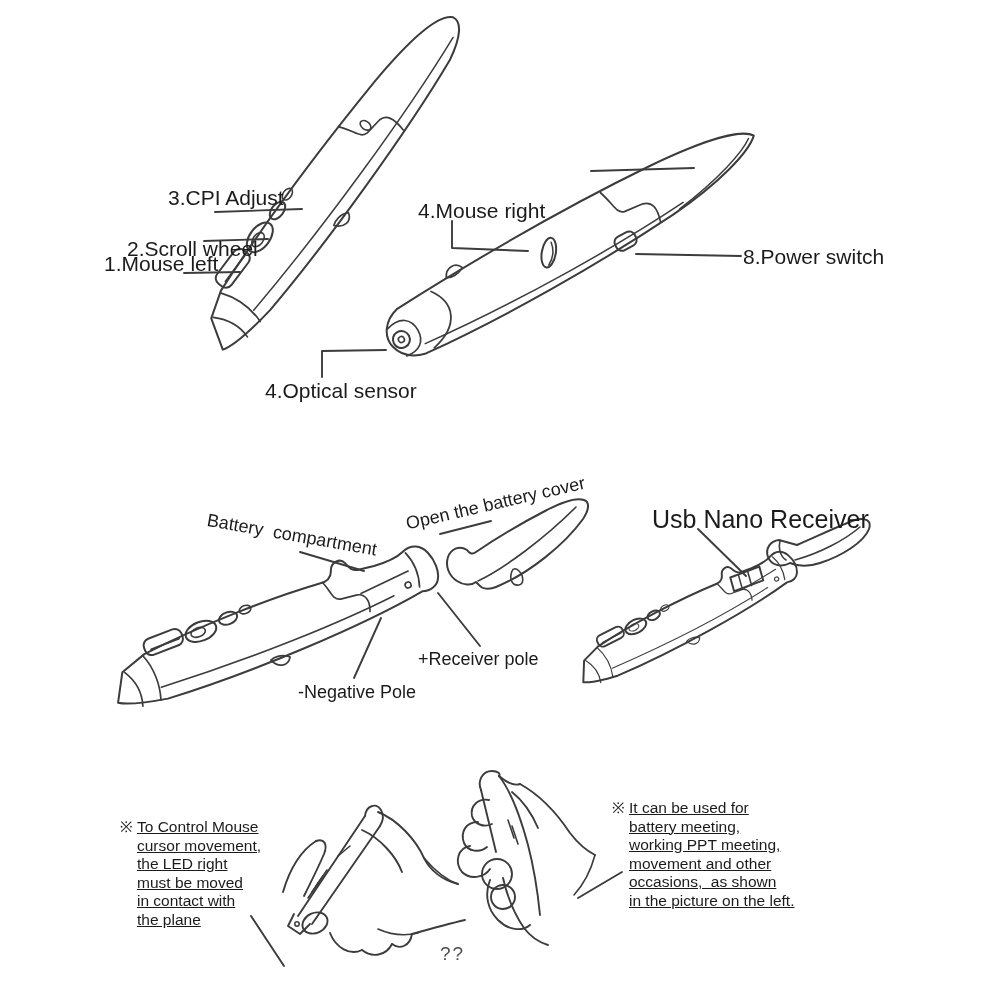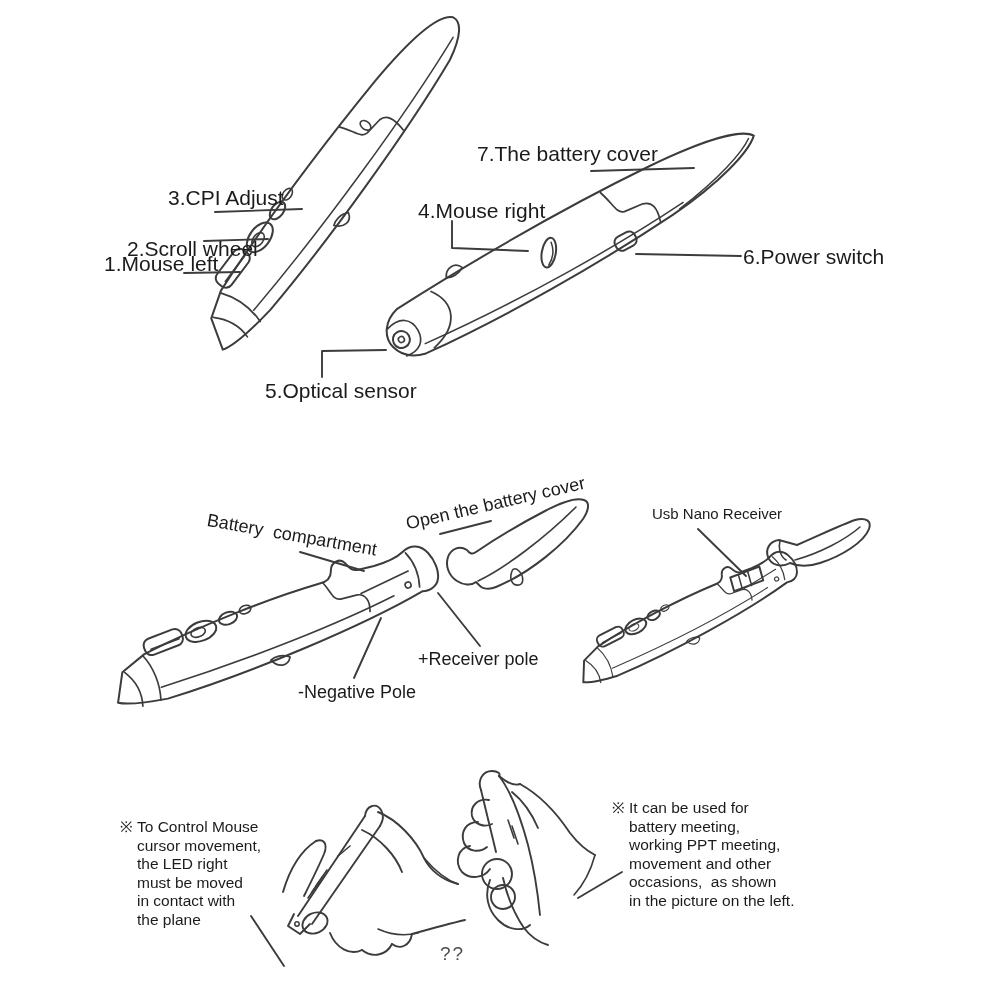--- a/index.html
+++ b/index.html
@@ -2,26 +2,26 @@
 <html><head>
 <meta charset="utf-8">
 <style>
   html,body{margin:0;padding:0;background:#ffffff;}
   .page{position:relative;width:1000px;height:1000px;background:#ffffff;overflow:hidden;
         font-family:"Liberation Sans", sans-serif;color:#1b1b1b;}
   .art{position:absolute;left:0;top:0;}
   .lbl{position:absolute;white-space:pre;color:#1b1b1b;}
   .lbl-lg{font-size:21px;}
   .lbl-md{font-size:18px;}
-  .lbl-usb{font-size:15px;text-align:right;}
+  .lbl-usb{font-size:25px;text-align:right;}
   .rot-cw{transform:rotate(10deg);transform-origin:0 0;}
   .rot-ccw{transform:rotate(-13deg);transform-origin:0 0;}
   .note{position:absolute;font-size:15.5px;line-height:18.5px;padding-left:17px;}
   .note .marker{position:absolute;left:0;top:0;font-size:15px;}
-  .note .nline{white-space:pre;}
+  .note .nline{white-space:pre;text-decoration:underline;}
   .caption{position:absolute;font-size:19px;letter-spacing:2px;color:#4c4c4c;}
 </style>
 </head>
 <body>
 
 <div class="page">
 
   <svg class="art" width="1000" height="1000" viewBox="0 0 1000 1000" stroke="#3c3c3c" fill="none" stroke-width="2" stroke-linecap="round" stroke-linejoin="round">
 
     <defs>
@@ -195,24 +195,23 @@
       <circle cx="503" cy="897" r="12"></circle>
       <path d="M 490,880 C 484,895 488,910 498,920 C 508,930 522,932 530,925"></path>
       <path d="M 524,928 C 530,936 538,942 548,945"></path>
       <path d="M 595,855 C 591,870 584,884 574,895" stroke-width="1.6"></path>
     </g>
   </svg>
 
   <div class="lbl lbl-lg" style="left:168px;top:186px">3.CPI Adjust</div>
   <div class="lbl lbl-lg" style="left:127px;top:237px">2.Scroll wheel</div>
   <div class="lbl lbl-lg" style="left:104px;top:252px">1.Mouse left</div>
-  <div class="lbl lbl-lg" style="left:477px;top:142px">7.The battery cover</div>
   <div class="lbl lbl-lg" style="left:418px;top:199px">4.Mouse right</div>
-  <div class="lbl lbl-lg" style="left:743px;top:245px">6.Power switch</div>
-  <div class="lbl lbl-lg" style="left:265px;top:379px">5.Optical sensor</div>
+  <div class="lbl lbl-lg" style="left:743px;top:245px">8.Power switch</div>
+  <div class="lbl lbl-lg" style="left:265px;top:379px">4.Optical sensor</div>
 
   <div class="lbl lbl-md rot-cw" style="left:209px;top:510px">Battery  compartment</div>
   <div class="lbl lbl-md rot-ccw" style="left:404px;top:514px">Open the battery cover</div>
   <div class="lbl lbl-usb" style="left:652px;top:505px">Usb Nano Receiver</div>
   <div class="lbl lbl-md" style="left:418px;top:649px">+Receiver pole</div>
   <div class="lbl lbl-md" style="left:298px;top:682px">-Negative Pole</div>
 
   <div class="note" style="left:120px;top:818px;width:170px">
     <span class="marker">※</span>
     <div class="nline">To Control Mouse</div>

